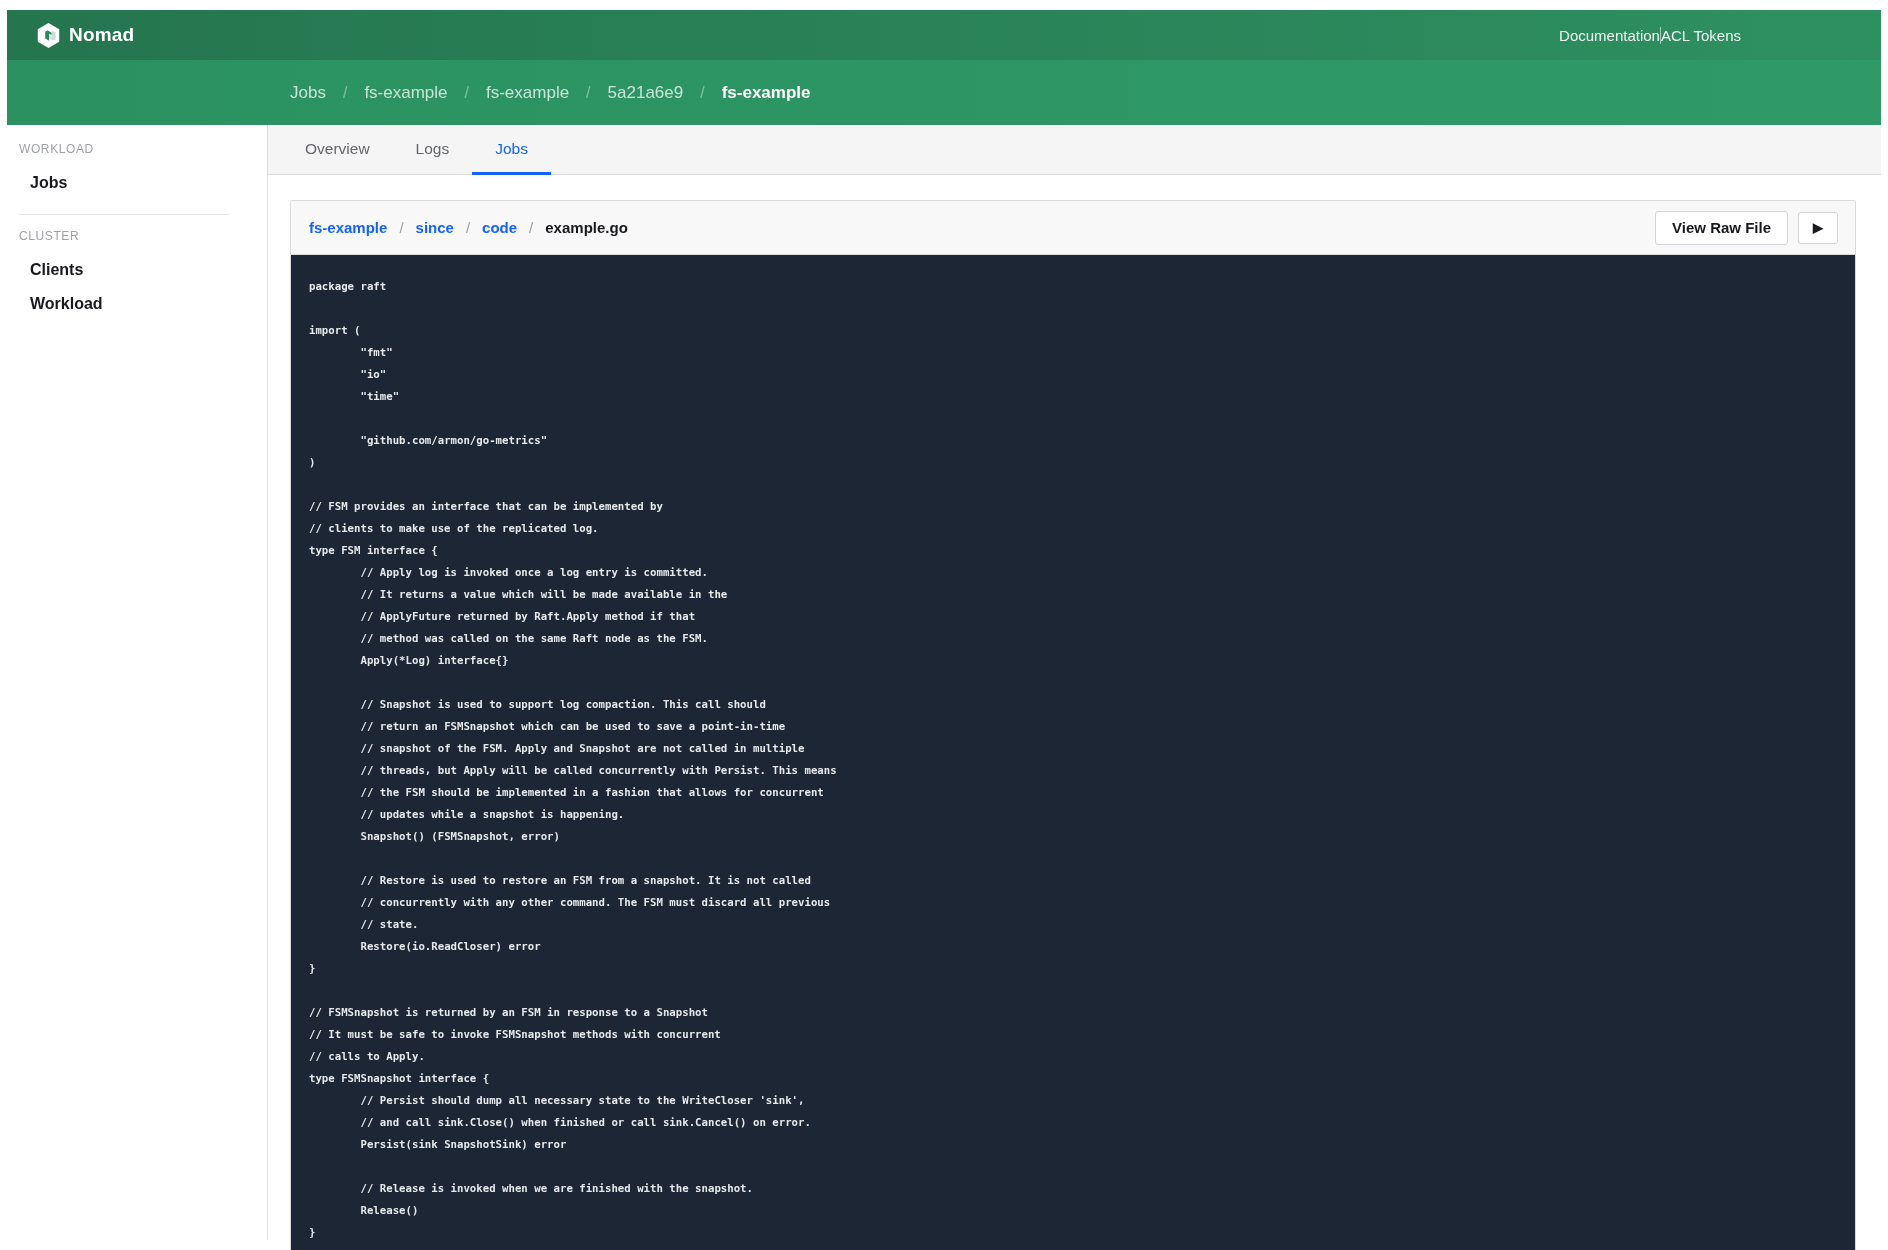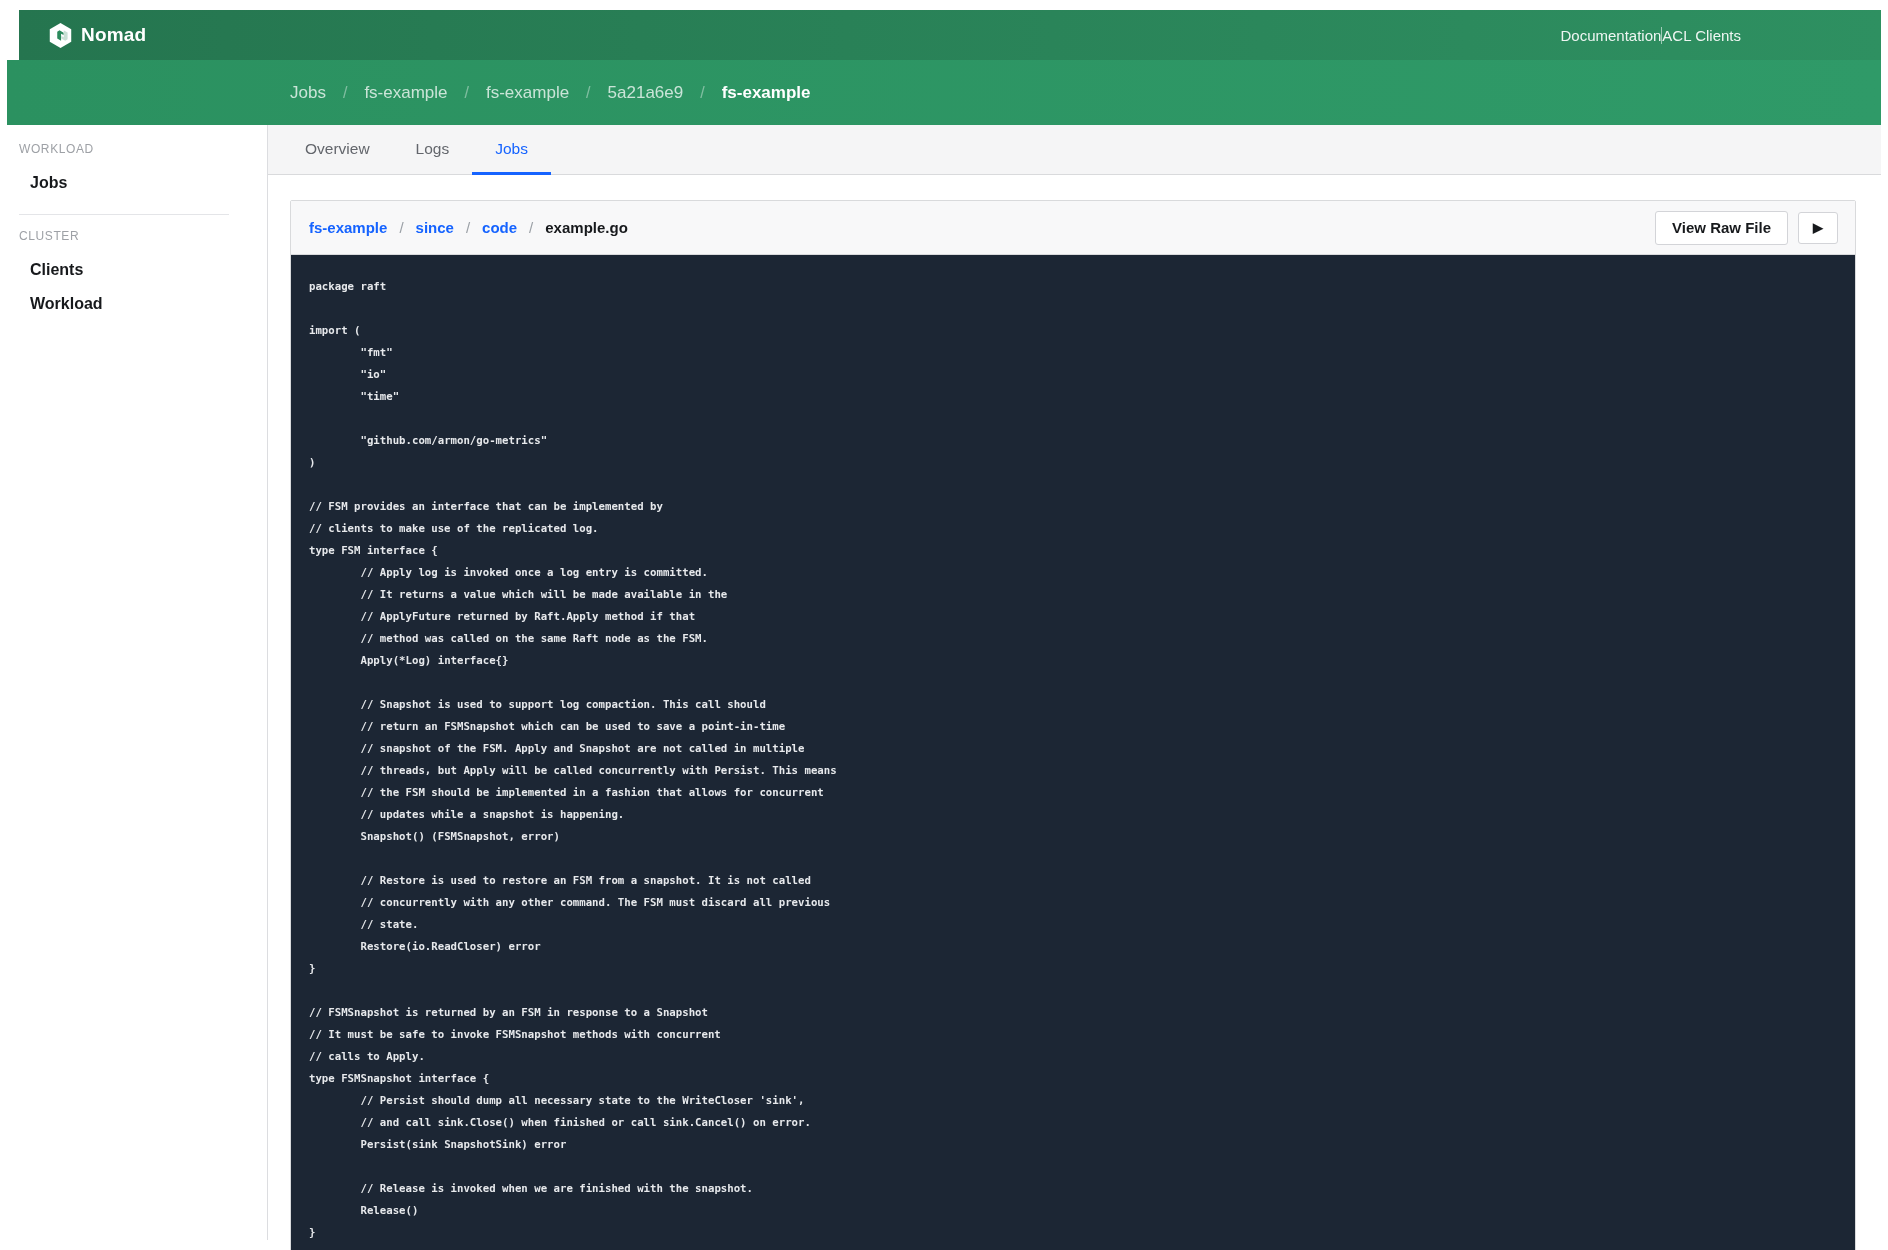--- a/index.html
+++ b/index.html
@@ -10,21 +10,20 @@
     -webkit-font-smoothing: antialiased;
   }
   .frame { margin: 10px 7px 0 7px; }
 
   
   .topbar {
     height: 50px;
     background: linear-gradient(to right, var(--header_top), var(--header_top_right));
     display: flex; align-items: center; justify-content: space-between;
     padding: 0 30px 0 30px;
-    margin-left: 12px;
   }
   .brand { display: flex; align-items: center; gap: 9px; cursor: pointer; }
   .brand-title { color: #ffffff; font-size: 19px; font-weight: bold; letter-spacing: 0.2px; }
   .nav-links { display: flex; align-items: flex-end; padding-right: 110px; }
   .nav-link { color: rgba(255,255,255,0.92); font-size: 15px; text-decoration: none; cursor: pointer; }
   .nav-divider { width: 1px; height: 17px; background: rgba(255,255,255,0.55); }
 
   
   .subbar {
     height: 65px;
@@ -120,21 +119,21 @@
           <polygon points="12,0 23.2,6.5 23.2,19.5 12,26 0.8,19.5 0.8,6.5" fill="#ffffff"></polygon>
           <polygon points="8,7.6 12.2,10 12.2,12.6 9.6,11.2 9.6,18.4 5.6,16.2 5.6,9 8,7.6" fill="#2b8a5c" transform="translate(3,0)"></polygon>
           <polygon points="12.2,7.4 16.4,9.8 16.4,17 14,18.4 9.8,16 9.8,13.4 12.4,14.8 12.4,7.6" fill="#9fc6b2" transform="translate(3,0)" opacity="0.55"></polygon>
         </svg>
       </span>
       <span class="brand-title">Nomad</span>
     </div>
     <div class="nav-links">
       <a class="nav-link">Documentation</a>
       <span class="nav-divider"></span>
-      <a class="nav-link">ACL Clients</a>
+      <a class="nav-link">ACL Tokens</a>
     </div>
   </div>
 
   <div class="subbar">
     <div class="crumbs" id="crumbs">
         <a class="crumb">Jobs</a>
         <span class="crumb-sep">/</span>
         <a class="crumb">fs-example</a>
         <span class="crumb-sep">/</span>
         <a class="crumb">fs-example</a>

